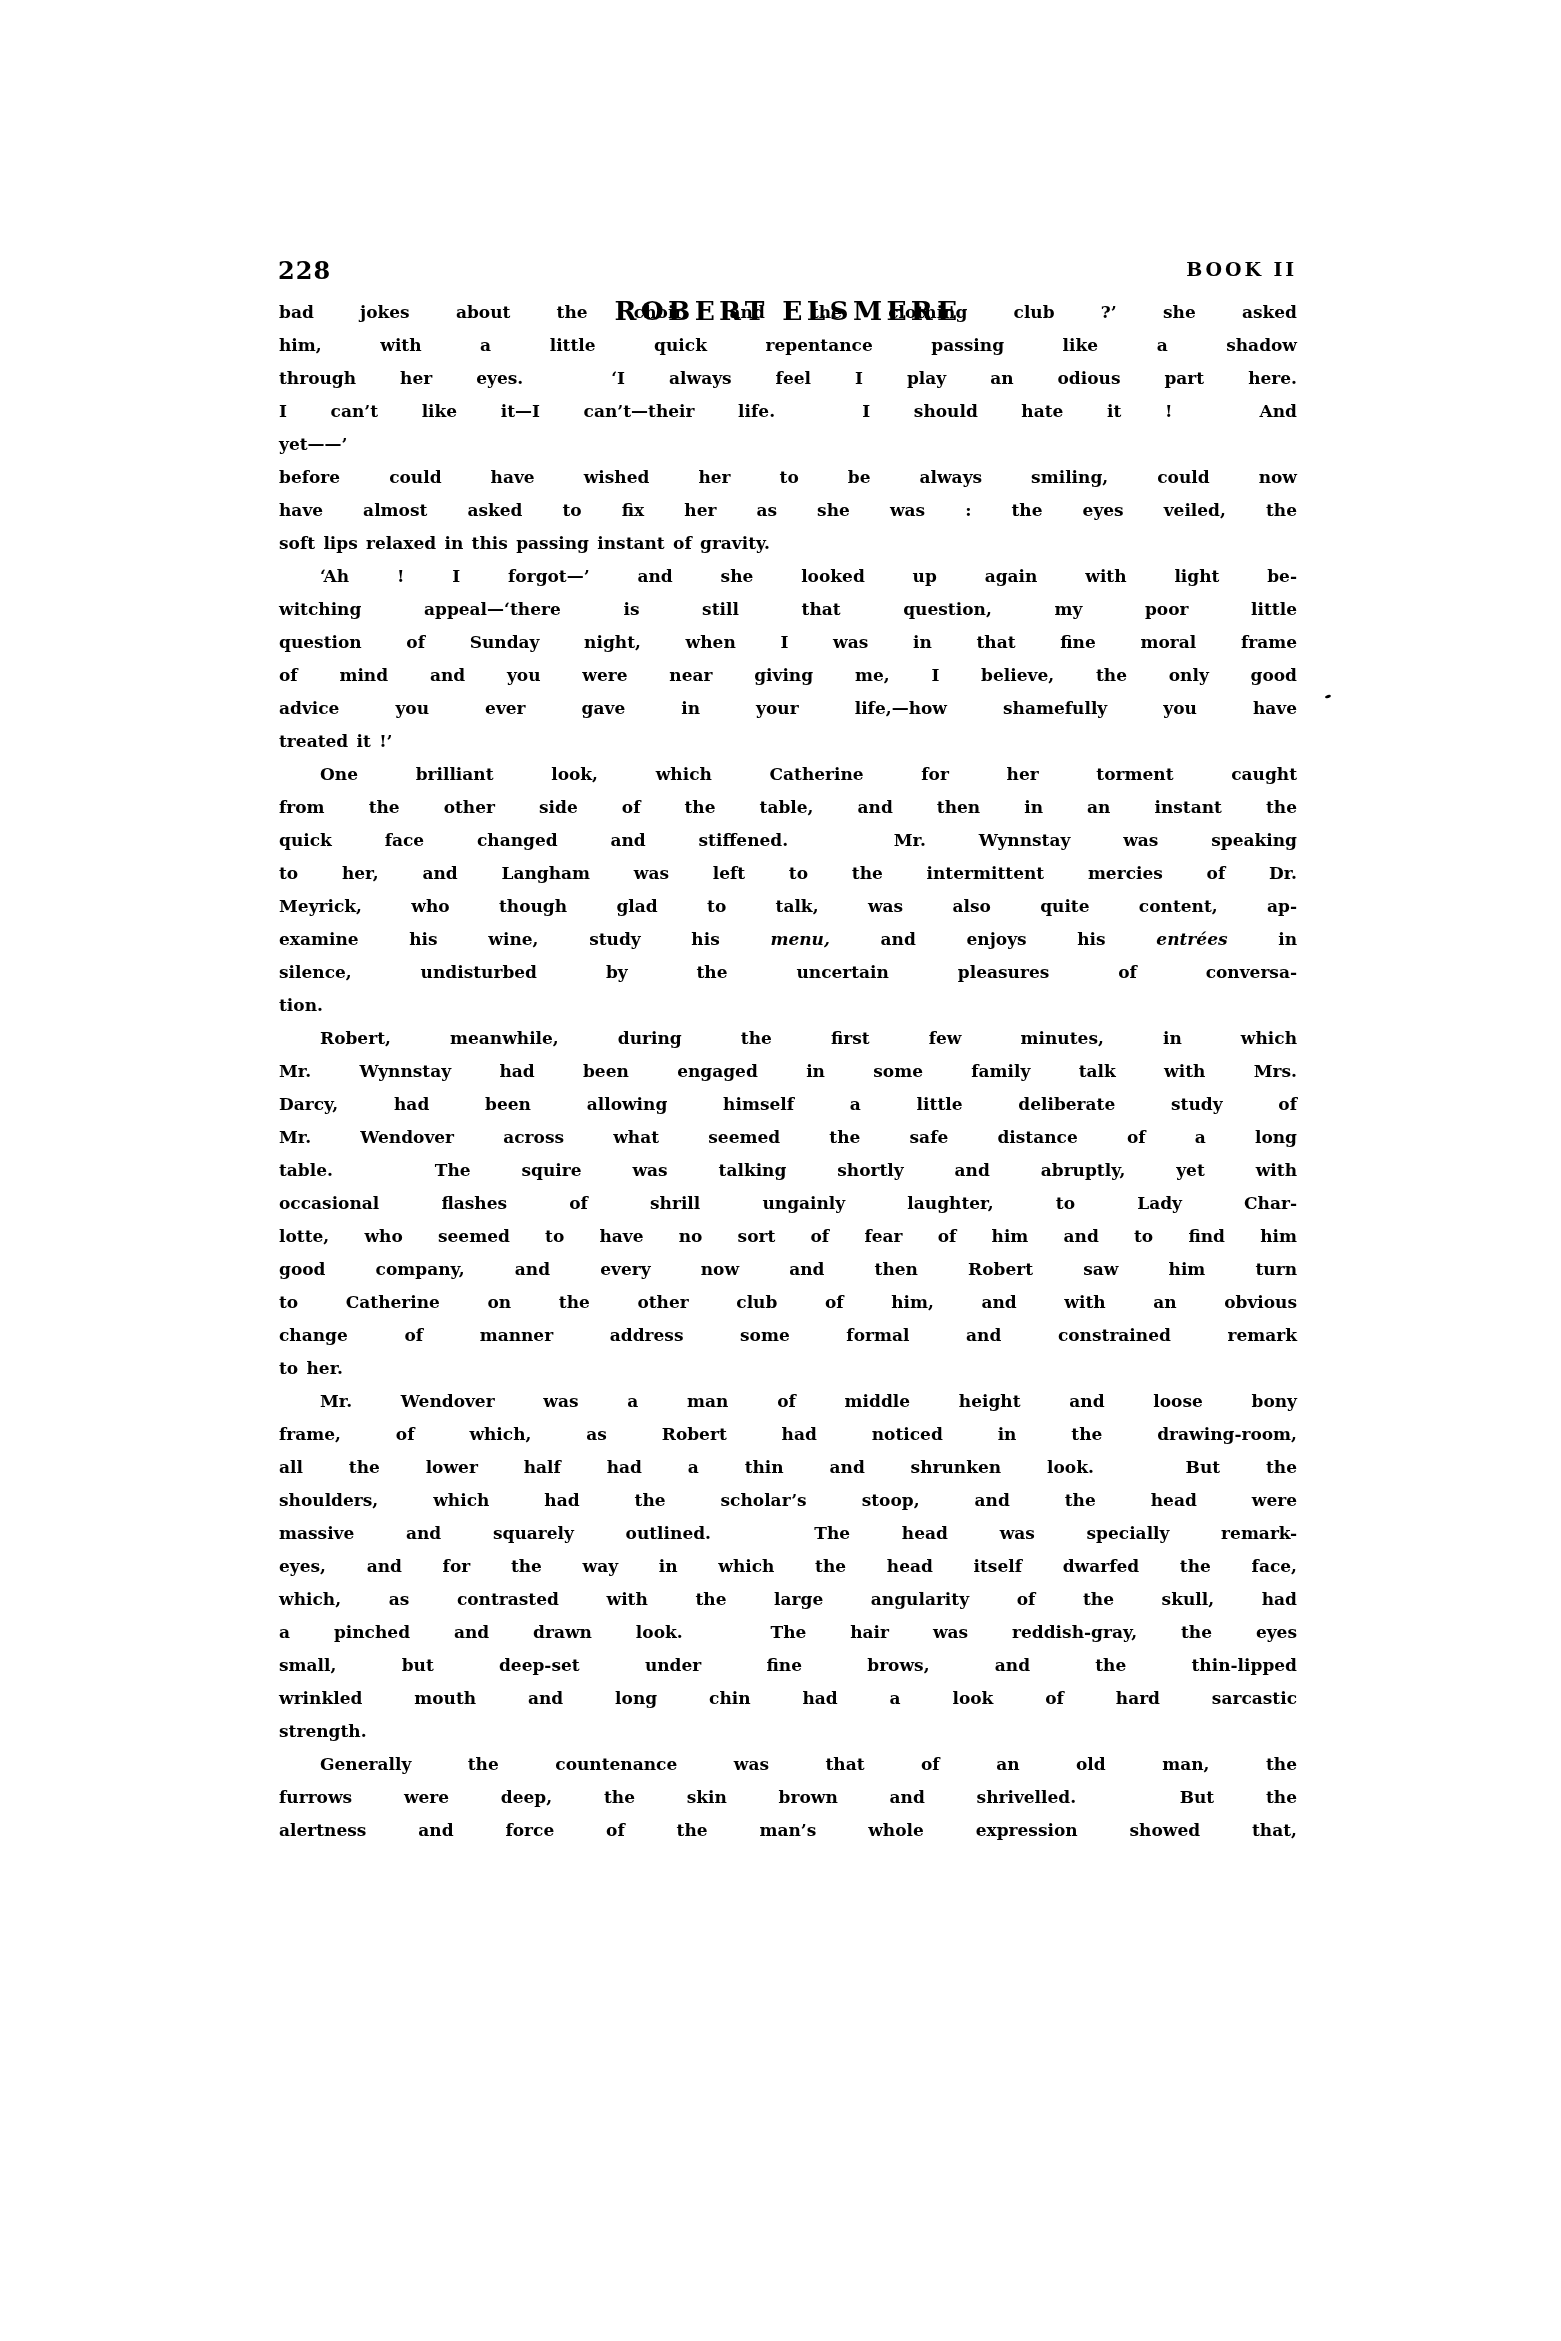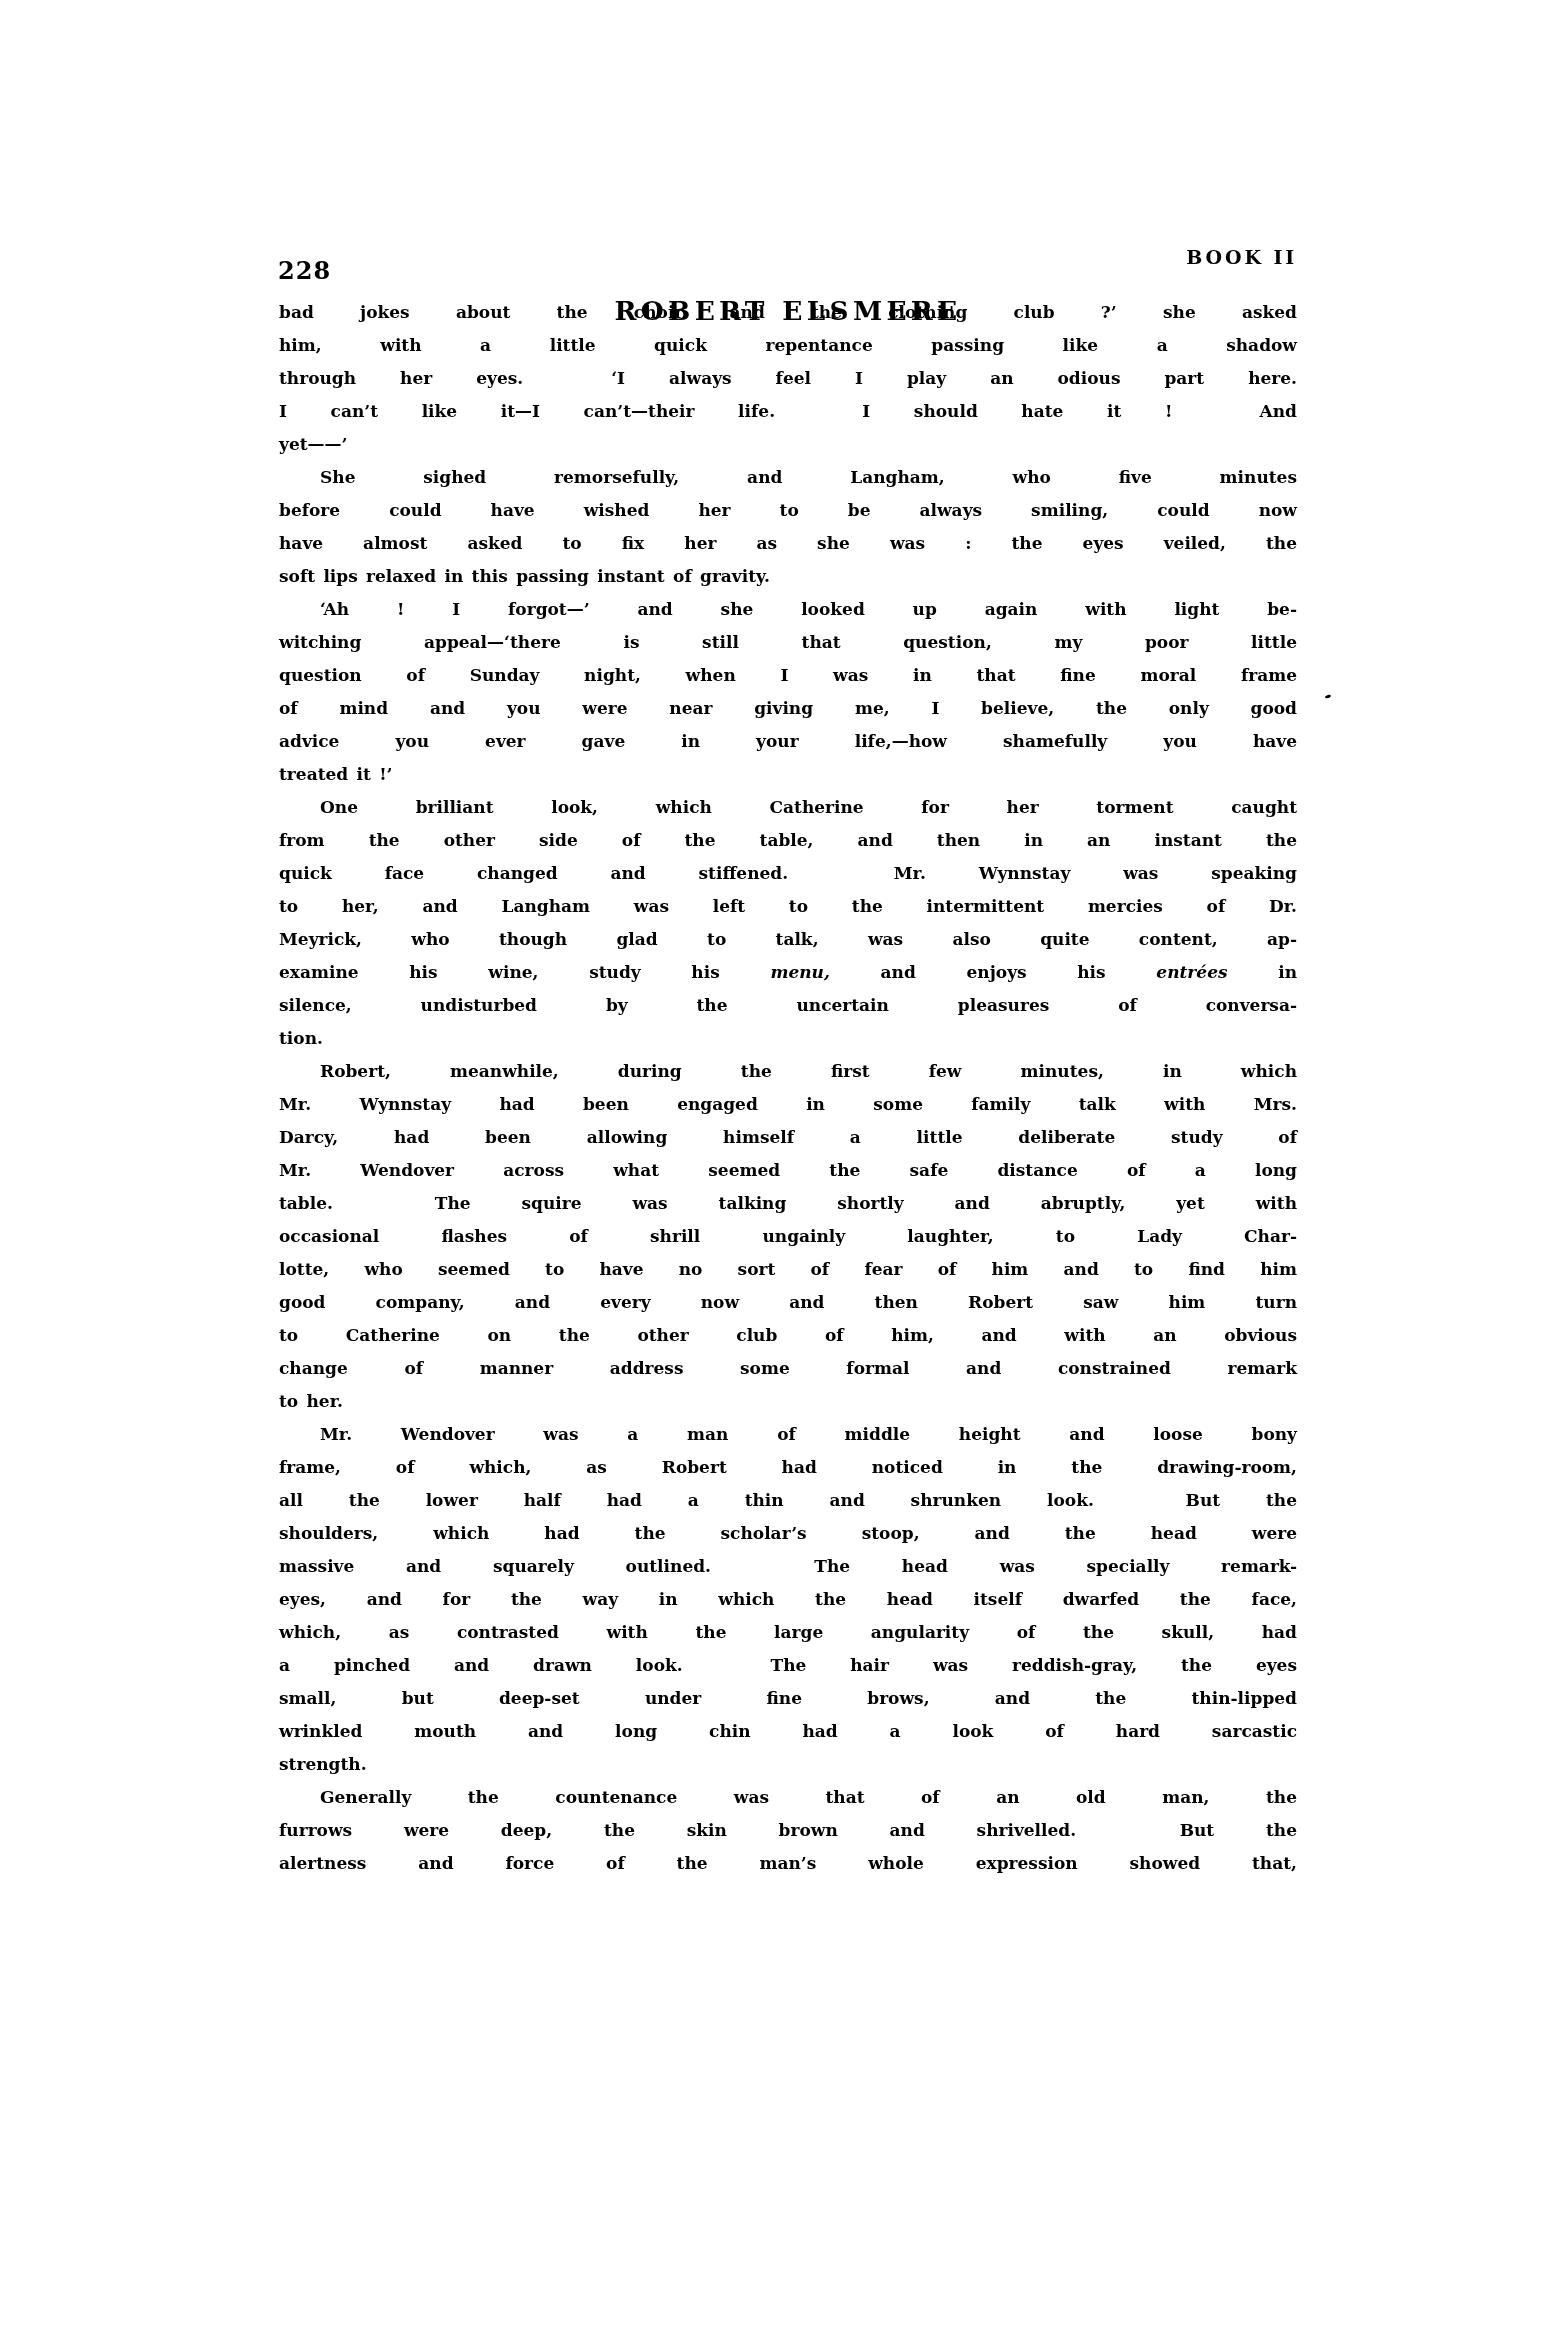--- a/index.html
+++ b/index.html
@@ -39,21 +39,21 @@
     top: 253px;
     text-align: center;
     font-size: 26.4px;
     font-weight: 700;
     letter-spacing: 4.3px;
     margin-top: 42px;
   }
   .book-label {
     position: absolute;
     right: 265px;
-    top: 246px;
+    top: 258px;
     font-size: 19px;
     font-weight: 700;
     letter-spacing: 2.9px;
   }
   .body-text {
     position: absolute;
     left: 279px;
     top: 296px;
     width: 1018px;
     font-size: 17px;
@@ -96,21 +96,20 @@
   </header>
   <main class="body-text">
       <div class="para">
         <div class="line just first">bad jokes about the choir and the clothing club&nbsp;?’ she asked</div>
         <div class="line just">him, with a little quick repentance passing like a shadow</div>
         <div class="line just">through her eyes.&nbsp; ‘I always feel I play an odious part here.</div>
         <div class="line just">I can’t like it—I can’t—their life.&nbsp; I should hate it&nbsp;!&nbsp; And</div>
         <div class="line">yet——’</div>
       </div>
       <div class="para indent">
-        <div class="line just first">She sighed remorsefully, and Langham, who five minutes</div>
         <div class="line just">before could have wished her to be always smiling, could now</div>
         <div class="line just">have almost asked to fix her as she was&nbsp;: the eyes veiled, the</div>
         <div class="line">soft lips relaxed in this passing instant of gravity.</div>
       </div>
       <div class="para indent">
         <div class="line just first">‘Ah&nbsp;! I forgot—’ and she looked up again with light be-</div>
         <div class="line just">witching appeal—‘there is still that question, my poor little</div>
         <div class="line just">question of Sunday night, when I was in that fine moral frame</div>
         <div class="line just">of mind and you were near giving me, I believe, the only good</div>
         <div class="line just">advice you ever gave in your life,—how shamefully you have</div>

